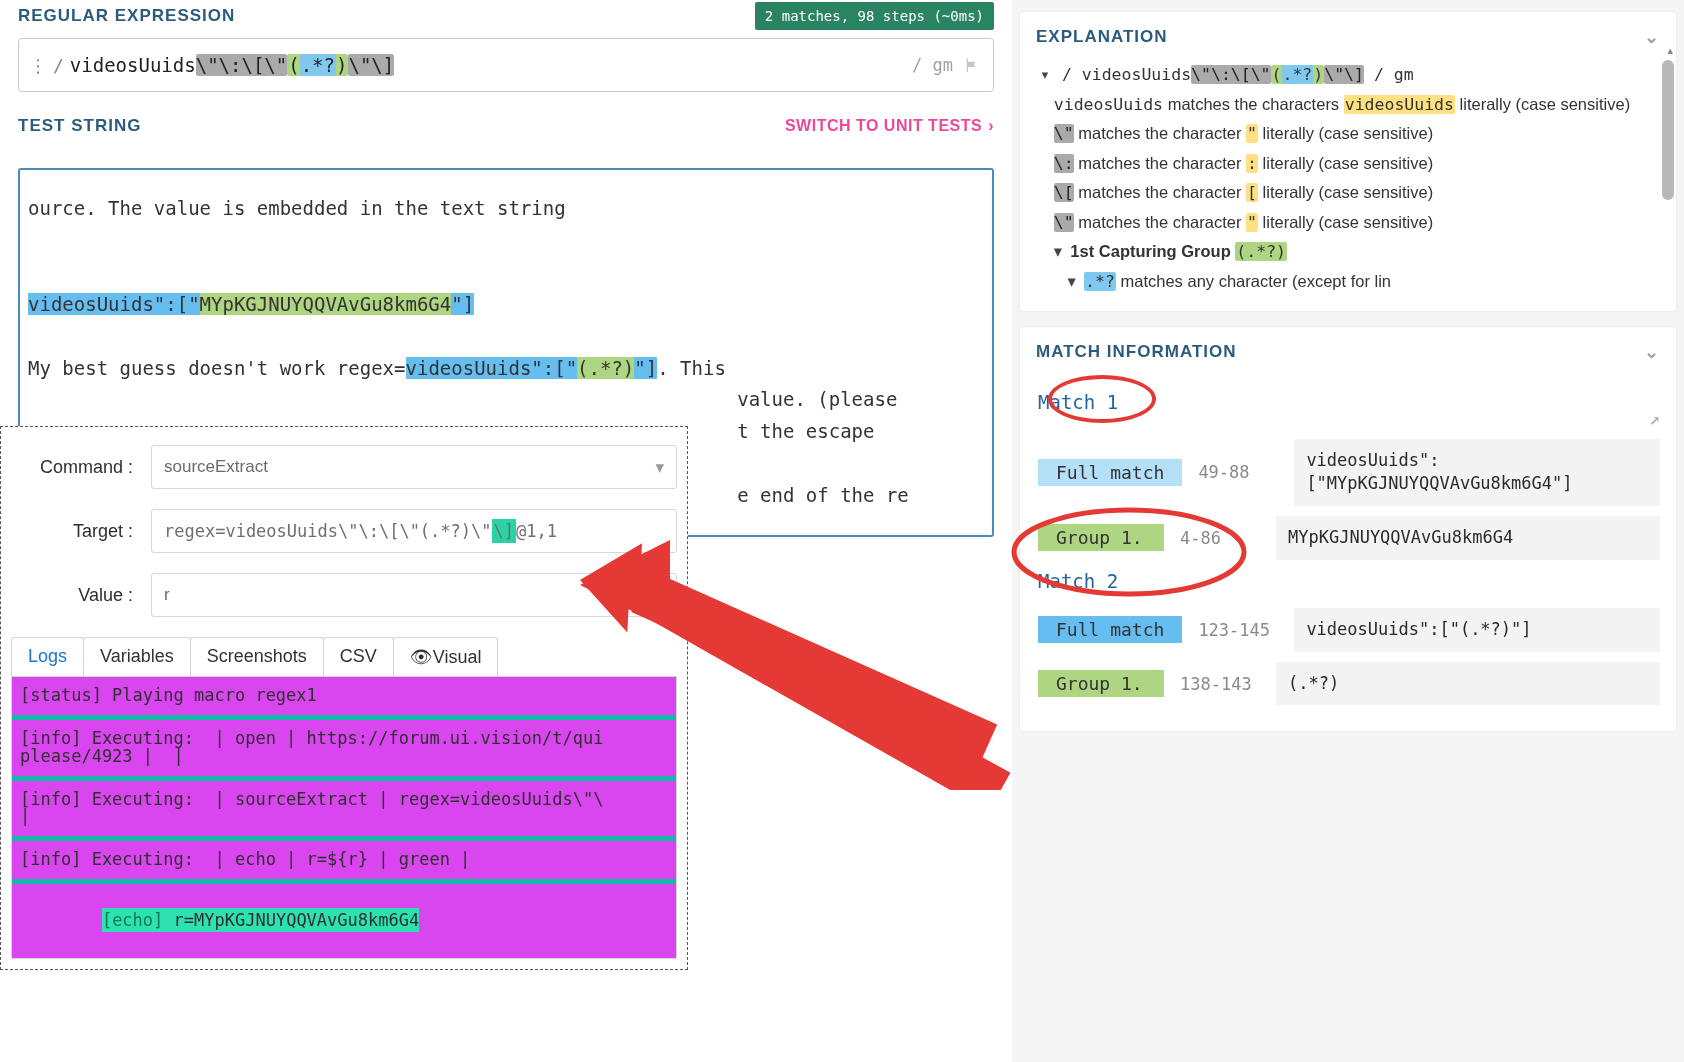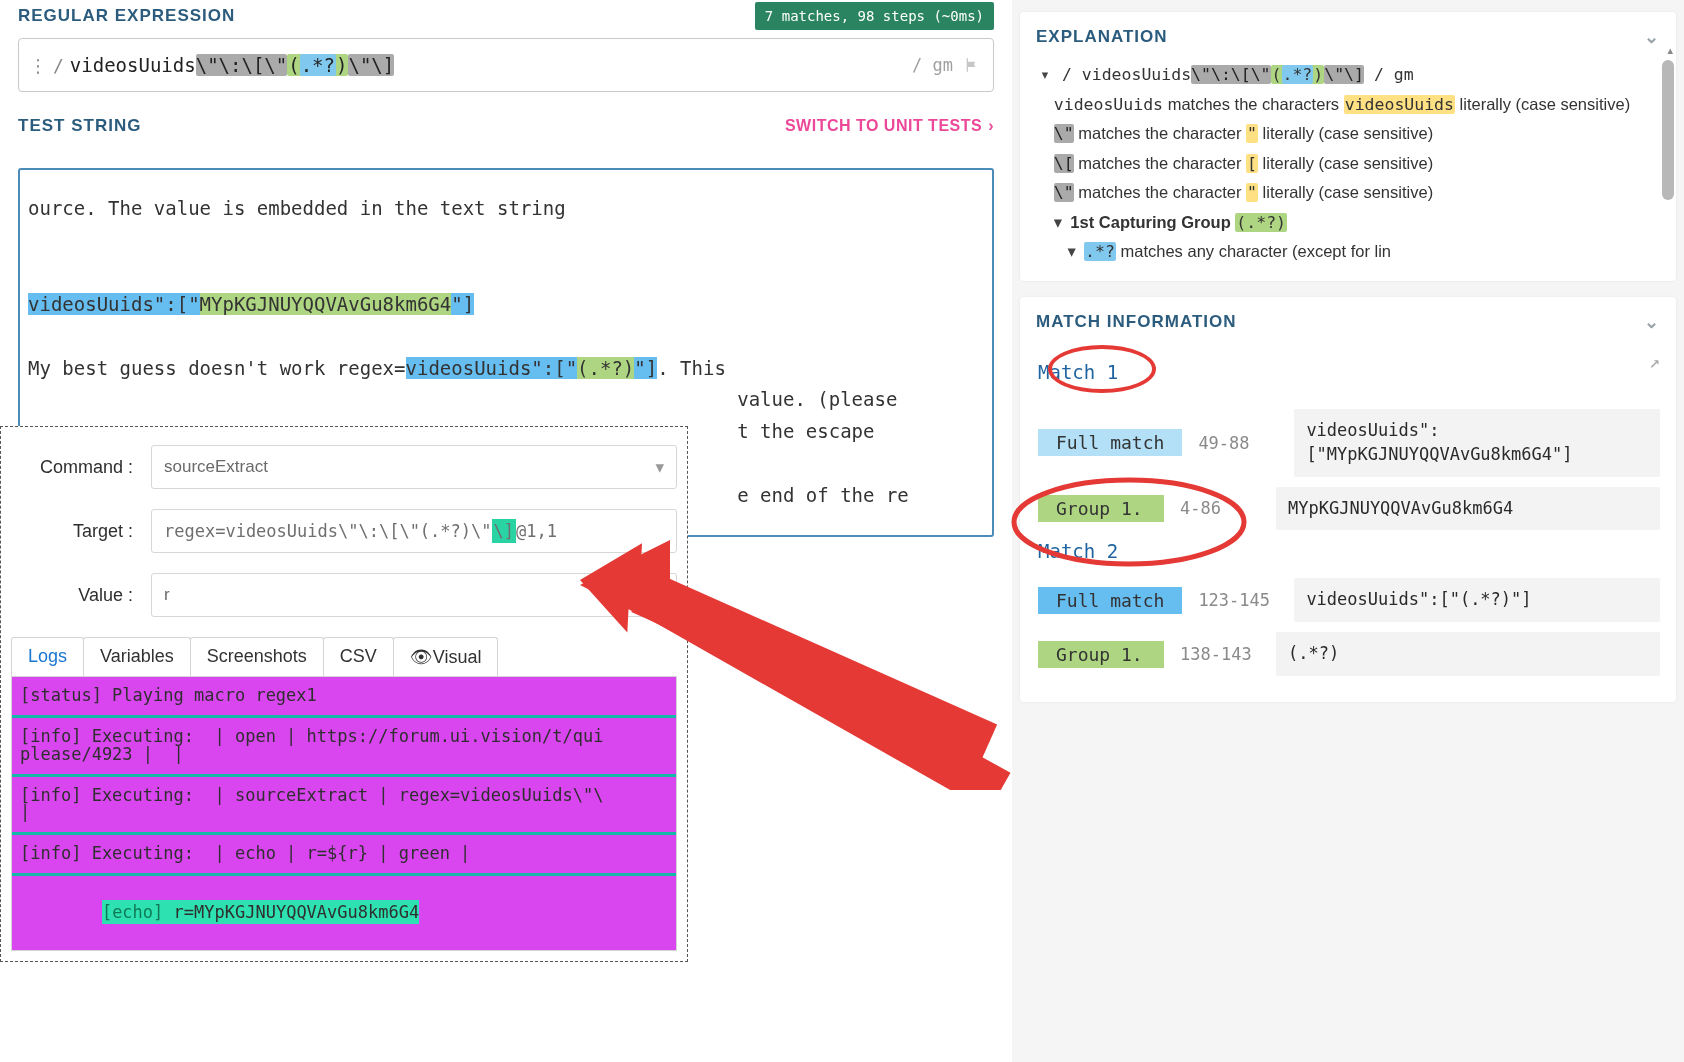--- a/index.html
+++ b/index.html
@@ -108,21 +108,21 @@
     font-size:18px;
     color:#323232;
     background:#fff;
     margin-right:-1px;
     cursor:pointer;
     border-radius:3px 3px 0 0;
   }
   .tab.active { color:#1976d2; }
   .logs-box { border:1px solid #d4d4d4; background:#d946ef; }
   .log-line {
-    border-top:3px solid #14b8a6;
+    border-top:5px solid #14b8a6;
     padding:10px 8px;
     font-family:"Consolas","Menlo",monospace;
     font-size:17px;
     line-height:1.05;
     color:#2f2f2f;
     white-space: pre-wrap;
   }
   .log-line .lbl { color:#0f7a57; }
   .log-line:first-child { border-top:none; }
   .log-echo { background:#2de1b0; padding:2px 0; }
@@ -198,21 +198,21 @@
     font-size:11px;
   }
   .export-icon { color:#a5a5a5; font-size:18px; }
 </style>
 </head>
 <body>
 
 <div class="left-col">
   <div class="regex-header">
     <div class="section-header">REGULAR EXPRESSION</div>
-    <div class="badge mono">7 matches, 98 steps (~0ms)</div>
+    <div class="badge mono">2 matches, 98 steps (~0ms)</div>
   </div>
 
   <div class="regex-box">
     <span class="regex-prefix">⋮ <span>/</span></span>
     <span class="regex-body regex-code">
       <span>videosUuids</span>
         <span class="hl-grey"><span>\"\:\[\"</span></span>
         <span class="hl-green"><span>(</span><span class="hl-blue">.*?</span><span>)</span></span>
         <span class="hl-grey"><span>\"\]</span></span>
     </span>
@@ -307,20 +307,23 @@
         <span class="tri">▾</span>
         <span>/ videosUuids</span><span class="hl-grey">\"\:\[\"</span><span class="hl-green"><span>(</span><span class="hl-blue">.*?</span><span>)</span></span><span class="hl-grey">\"\]</span><span> / gm</span>
       </div>
       <div class="explain-row" style="font-family:'Segoe UI',Arial;">
         &nbsp;&nbsp;&nbsp;<span class="mono">videosUuids</span><span> matches the characters </span><span class="hl-yellow mono">videosUuids</span><span> literally (case sensitive)</span>
       </div>
       <div class="explain-row" style="font-family:'Segoe UI',Arial;">
         &nbsp;&nbsp;&nbsp;<span class="hl-grey mono">\"</span><span> matches the character </span><span class="hl-yellow mono">"</span><span> literally (case sensitive)</span>
       </div>
       <div class="explain-row" style="font-family:'Segoe UI',Arial;">
+        &nbsp;&nbsp;&nbsp;<span class="hl-grey mono">\:</span><span> matches the character </span><span class="hl-yellow mono">:</span><span> literally (case sensitive)</span>
+      </div>
+      <div class="explain-row" style="font-family:'Segoe UI',Arial;">
         &nbsp;&nbsp;&nbsp;<span class="hl-grey mono">\[</span><span> matches the character </span><span class="hl-yellow mono">[</span><span> literally (case sensitive)</span>
       </div>
       <div class="explain-row" style="font-family:'Segoe UI',Arial;">
         &nbsp;&nbsp;&nbsp;<span class="hl-grey mono">\"</span><span> matches the character </span><span class="hl-yellow mono">"</span><span> literally (case sensitive)</span>
       </div>
       <div class="explain-row" style="font-family:'Segoe UI',Arial;">
         &nbsp;&nbsp;&nbsp;<span class="tri">▾</span>
         <b>1st Capturing Group </b><span class="hl-green mono">(.*?)</span>
       </div>
       <div class="explain-row" style="font-family:'Segoe UI',Arial;">
@@ -329,21 +332,21 @@
       </div>
     </div>
   </div>
 
   <div class="right-panel" style="position:relative;">
     <div class="right-panel-hd">
       <span>MATCH INFORMATION</span>
       <span class="chev">⌄</span>
     </div>
     <div class="match-body">
-      <div style="display:flex; justify-content:space-between; align-items:flex-start;">
+      <div style="display:flex; justify-content:space-between; align-items:flex-end;">
         <div class="match-title">Match 1</div>
         <span class="export-icon">↗</span>
       </div>
       <div class="match-row">
         <span class="pill" style="background:#b3e0f7;">Full match</span>
         <span class="pos">49-88</span>
         <span class="code-cell">videosUuids":["MYpKGJNUYQQVAvGu8km6G4"]</span>
       </div>
       <div class="match-row">
         <span class="pill green">Group 1.</span>

